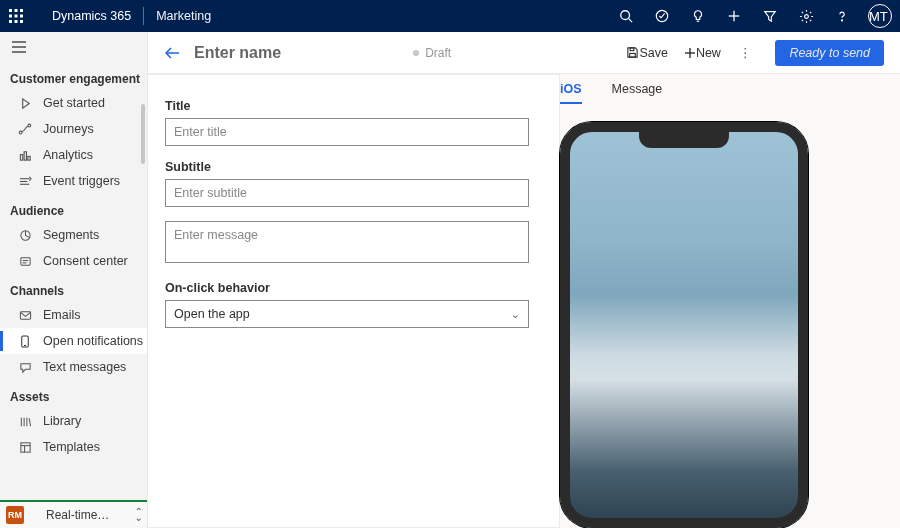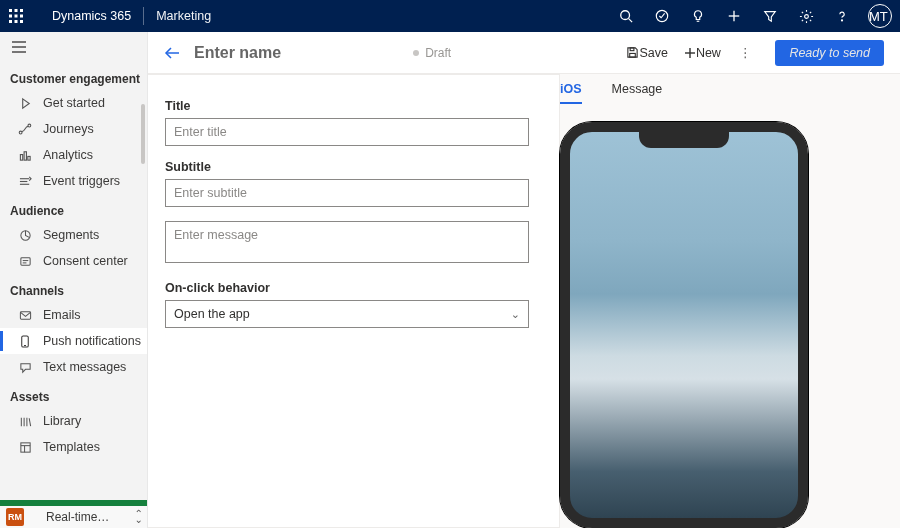--- a/index.html
+++ b/index.html
@@ -20,21 +20,21 @@
   
   .leftnav { width: 148px; background: #f3f3f3; border-right: 1px solid #e8e8e8; display: flex; flex-direction: column; position: relative; font-size: 12.5px; color: #3b3a39; }
   .leftnav .scrollbar { position: absolute; right: 2px; top: 72px; width: 4px; height: 60px; background: #c8c6c4; border-radius: 2px; }
   .leftnav .ham { height: 30px; display: flex; align-items: center; padding-left: 12px; font-size: 14px; cursor: pointer; }
   .leftnav .section-title { font-size: 12px; color: #323130; font-weight: 600; padding: 10px 0 4px 10px; }
   .leftnav .nav-item { height: 26px; display: flex; align-items: center; padding-left: 17px; gap: 10px; cursor: pointer; position: relative; }
   .leftnav .nav-item.active { background: #fff; }
   .leftnav .nav-item.active::before { content: ""; position: absolute; left: 0; top: 3px; bottom: 3px; width: 3px; background: #2266e3; }
   .leftnav .nav-icon { width: 16px; height: 16px; display: flex; align-items: center; justify-content: center; color: #555; }
   .leftnav .filler { flex: 1; }
-  .leftnav .switcher { height: 28px; border-top: 6px solid #15803d; display: flex; align-items: center; gap: 22px; padding-left: 6px; cursor: pointer; background: #f8f8f8; }
+  .leftnav .switcher { height: 28px; border-top: 2px solid #15803d; display: flex; align-items: center; gap: 22px; padding-left: 6px; cursor: pointer; background: #f8f8f8; }
   .leftnav .switcher .tile { width: 18px; height: 18px; background: #ca5010; color: #fff; font-size: 9px; font-weight: 600; display: flex; align-items: center; justify-content: center; border-radius: 2px; }
   .leftnav .switcher .label { font-size: 12px; flex: 1; white-space: nowrap; overflow: hidden; text-overflow: ellipsis; }
   .leftnav .switcher .chev { font-size: 10px; color: #555; padding-right: 4px; display:flex; flex-direction:column; line-height:6px;}
 
   
   .main { flex: 1; display: flex; flex-direction: column; }
   .cmdbar { height: 42px; border-bottom: 1px solid #edebe9; display: flex; align-items: center; padding: 0 16px; gap: 12px; }
   .cmdbar .back { color: #2266e3; font-size: 16px; cursor: pointer; width: 18px; }
   .cmdbar .title { font-size: 16px; font-weight: 600; color: #666; }
   .cmdbar .status { margin-left: 120px; font-size: 12px; color: #989693; display: flex; align-items: center; gap: 6px; }
@@ -226,21 +226,21 @@
         </span>
       <span>Emails</span>
     </div>
     <div class="nav-item active">
       <span class="nav-icon">
           <svg width="12" height="13" viewBox="0 0 12 14" fill="none" stroke="#323130" stroke-width="1.1">
             <rect x="2.5" y="1" width="7" height="12" rx="1.5"></rect>
             <line x1="5" y1="11.3" x2="7" y2="11.3"></line>
           </svg>
         </span>
-      <span>Push notifications</span>
+      <span>Open notifications</span>
     </div>
     <div class="nav-item">
       <span class="nav-icon">
           <svg width="13" height="13" viewBox="0 0 14 14" fill="none" stroke="#555" stroke-width="1.1">
             <path d="M2 3 H12 V9 H7 L4 12 V9 H2 Z"></path>
           </svg>
         </span>
       <span>Text messages</span>
     </div>
 

